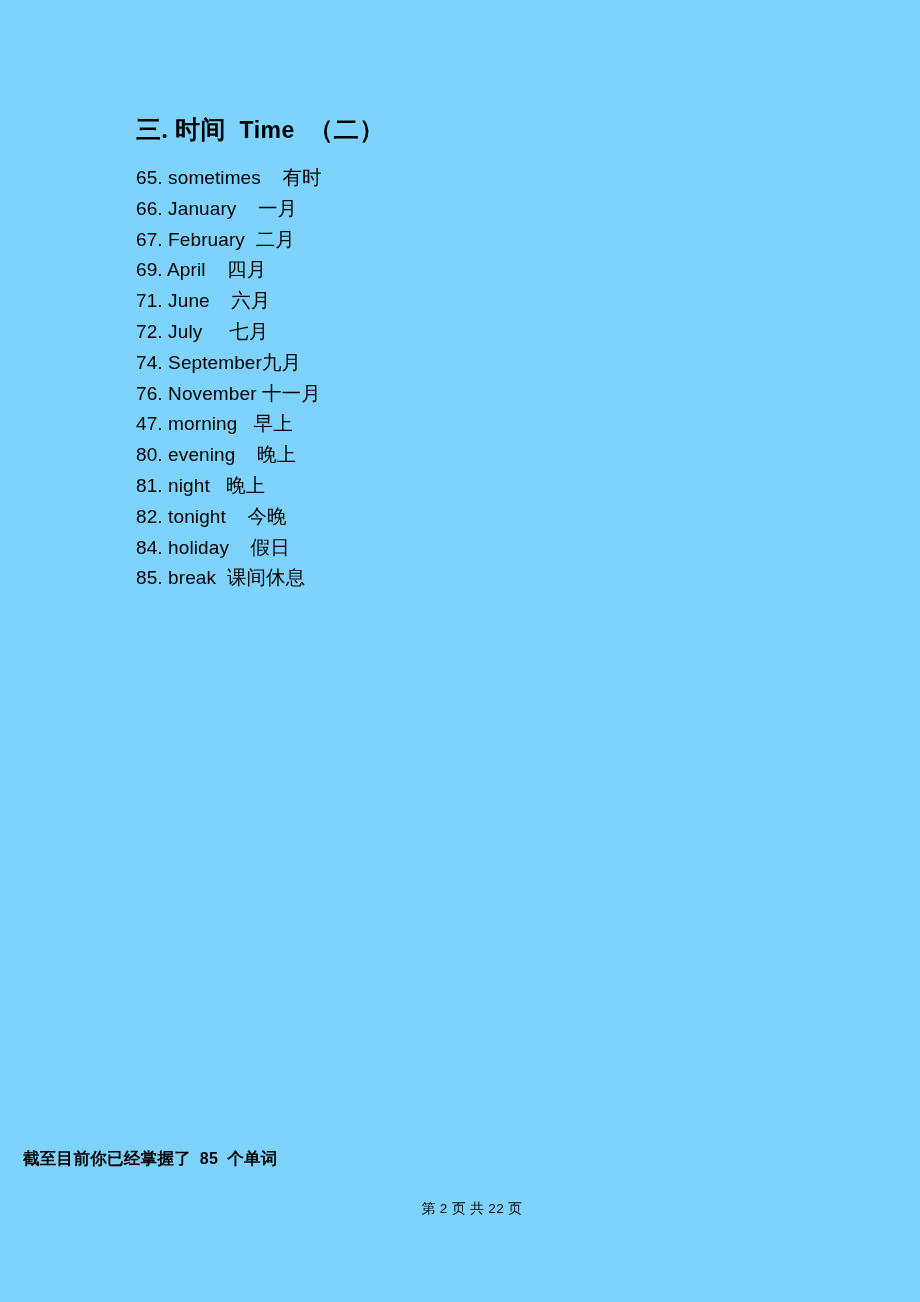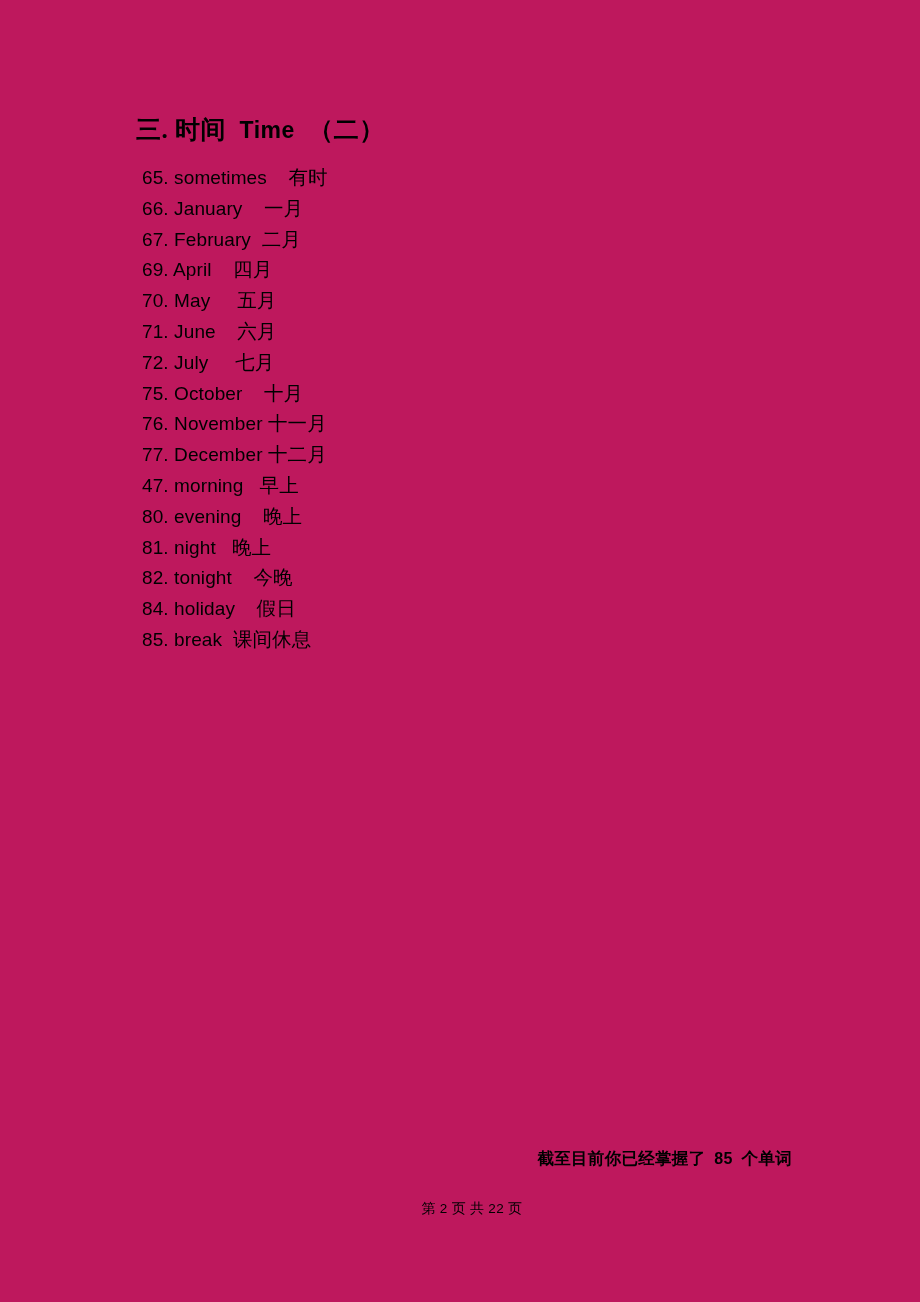--- a/index.html
+++ b/index.html
@@ -6,21 +6,21 @@
   html, body {
     margin: 0;
     padding: 0;
     background: #ffffff;
   }
 
   .page {
     position: relative;
     width: 920px;
     height: 1302px;
-    background: #be185d;
+    background: #7dd3fc;
     margin: 0 auto;
     overflow: hidden;
     font-family: "Liberation Sans", "DejaVu Sans", sans-serif;
     color: #000000;
     -webkit-font-smoothing: antialiased;
   }
 
   
   .section-heading {
     position: absolute;
@@ -46,45 +46,44 @@
     top: 163px;
     width: 620px;
   }
 
   .vocab-row {
     height: 30.8px;
     line-height: 30.8px;
     white-space: pre;
     font-size: 19px;
     letter-spacing: 0.1px;
-    margin-left: 6px;
   }
 
   .vocab-num {
     font-family: "Liberation Sans", "DejaVu Sans", sans-serif;
     font-size: 19px;
   }
 
   .vocab-en {
     font-family: "Liberation Sans", "DejaVu Sans", sans-serif;
     font-size: 19px;
   }
 
   .vocab-zh {
     font-family: "Liberation Serif", "DejaVu Serif", serif;
     font-size: 19.5px;
   }
 
   
   .mastery-note {
     position: absolute;
-    left: 16px;
+    left: 4px;
     top: 1148px;
     width: 757px;
-    text-align: right;
+    text-align: left;
     font-family: "Liberation Serif", "DejaVu Serif", serif;
     font-size: 16.5px;
     font-weight: bold;
     white-space: pre;
     letter-spacing: 0.3px;
     padding-left: 19px;
   }
   .mastery-note .count {
     font-family: "Liberation Sans", "DejaVu Sans", sans-serif;
     font-weight: bold;
@@ -120,33 +119,31 @@
 
     <div class="vocab-row"><span class="vocab-num">65.</span><span> </span><span class="vocab-en">sometimes</span><span class="vocab-en">    </span><span class="vocab-zh">有时</span></div>
 
     <div class="vocab-row"><span class="vocab-num">66.</span><span> </span><span class="vocab-en">January</span><span class="vocab-en">    </span><span class="vocab-zh">一月</span></div>
 
     <div class="vocab-row"><span class="vocab-num">67.</span><span> </span><span class="vocab-en">February</span><span class="vocab-en">  </span><span class="vocab-zh">二月</span></div>
 
 
     <div class="vocab-row"><span class="vocab-num">69.</span><span> </span><span class="vocab-en">April</span><span class="vocab-en">    </span><span class="vocab-zh">四月</span></div>
 
-    <div class="vocab-row"><span class="vocab-num">70.</span><span> </span><span class="vocab-en">May</span><span class="vocab-en">     </span><span class="vocab-zh">五月</span></div>
 
     <div class="vocab-row"><span class="vocab-num">71.</span><span> </span><span class="vocab-en">June</span><span class="vocab-en">    </span><span class="vocab-zh">六月</span></div>
 
     <div class="vocab-row"><span class="vocab-num">72.</span><span> </span><span class="vocab-en">July</span><span class="vocab-en">     </span><span class="vocab-zh">七月</span></div>
 
 
+    <div class="vocab-row"><span class="vocab-num">74.</span><span> </span><span class="vocab-en">September</span><span class="vocab-en"></span><span class="vocab-zh">九月</span></div>
 
-    <div class="vocab-row"><span class="vocab-num">75.</span><span> </span><span class="vocab-en">October</span><span class="vocab-en">    </span><span class="vocab-zh">十月</span></div>
 
     <div class="vocab-row"><span class="vocab-num">76.</span><span> </span><span class="vocab-en">November</span><span class="vocab-en"> </span><span class="vocab-zh">十一月</span></div>
 
-    <div class="vocab-row"><span class="vocab-num">77.</span><span> </span><span class="vocab-en">December</span><span class="vocab-en"> </span><span class="vocab-zh">十二月</span></div>
 
     <div class="vocab-row"><span class="vocab-num">47.</span><span> </span><span class="vocab-en">morning</span><span class="vocab-en">   </span><span class="vocab-zh">早上</span></div>
 
 
     <div class="vocab-row"><span class="vocab-num">80.</span><span> </span><span class="vocab-en">evening</span><span class="vocab-en">    </span><span class="vocab-zh">晚上</span></div>
 
     <div class="vocab-row"><span class="vocab-num">81.</span><span> </span><span class="vocab-en">night</span><span class="vocab-en">   </span><span class="vocab-zh">晚上</span></div>
 
     <div class="vocab-row"><span class="vocab-num">82.</span><span> </span><span class="vocab-en">tonight</span><span class="vocab-en">    </span><span class="vocab-zh">今晚</span></div>
 

